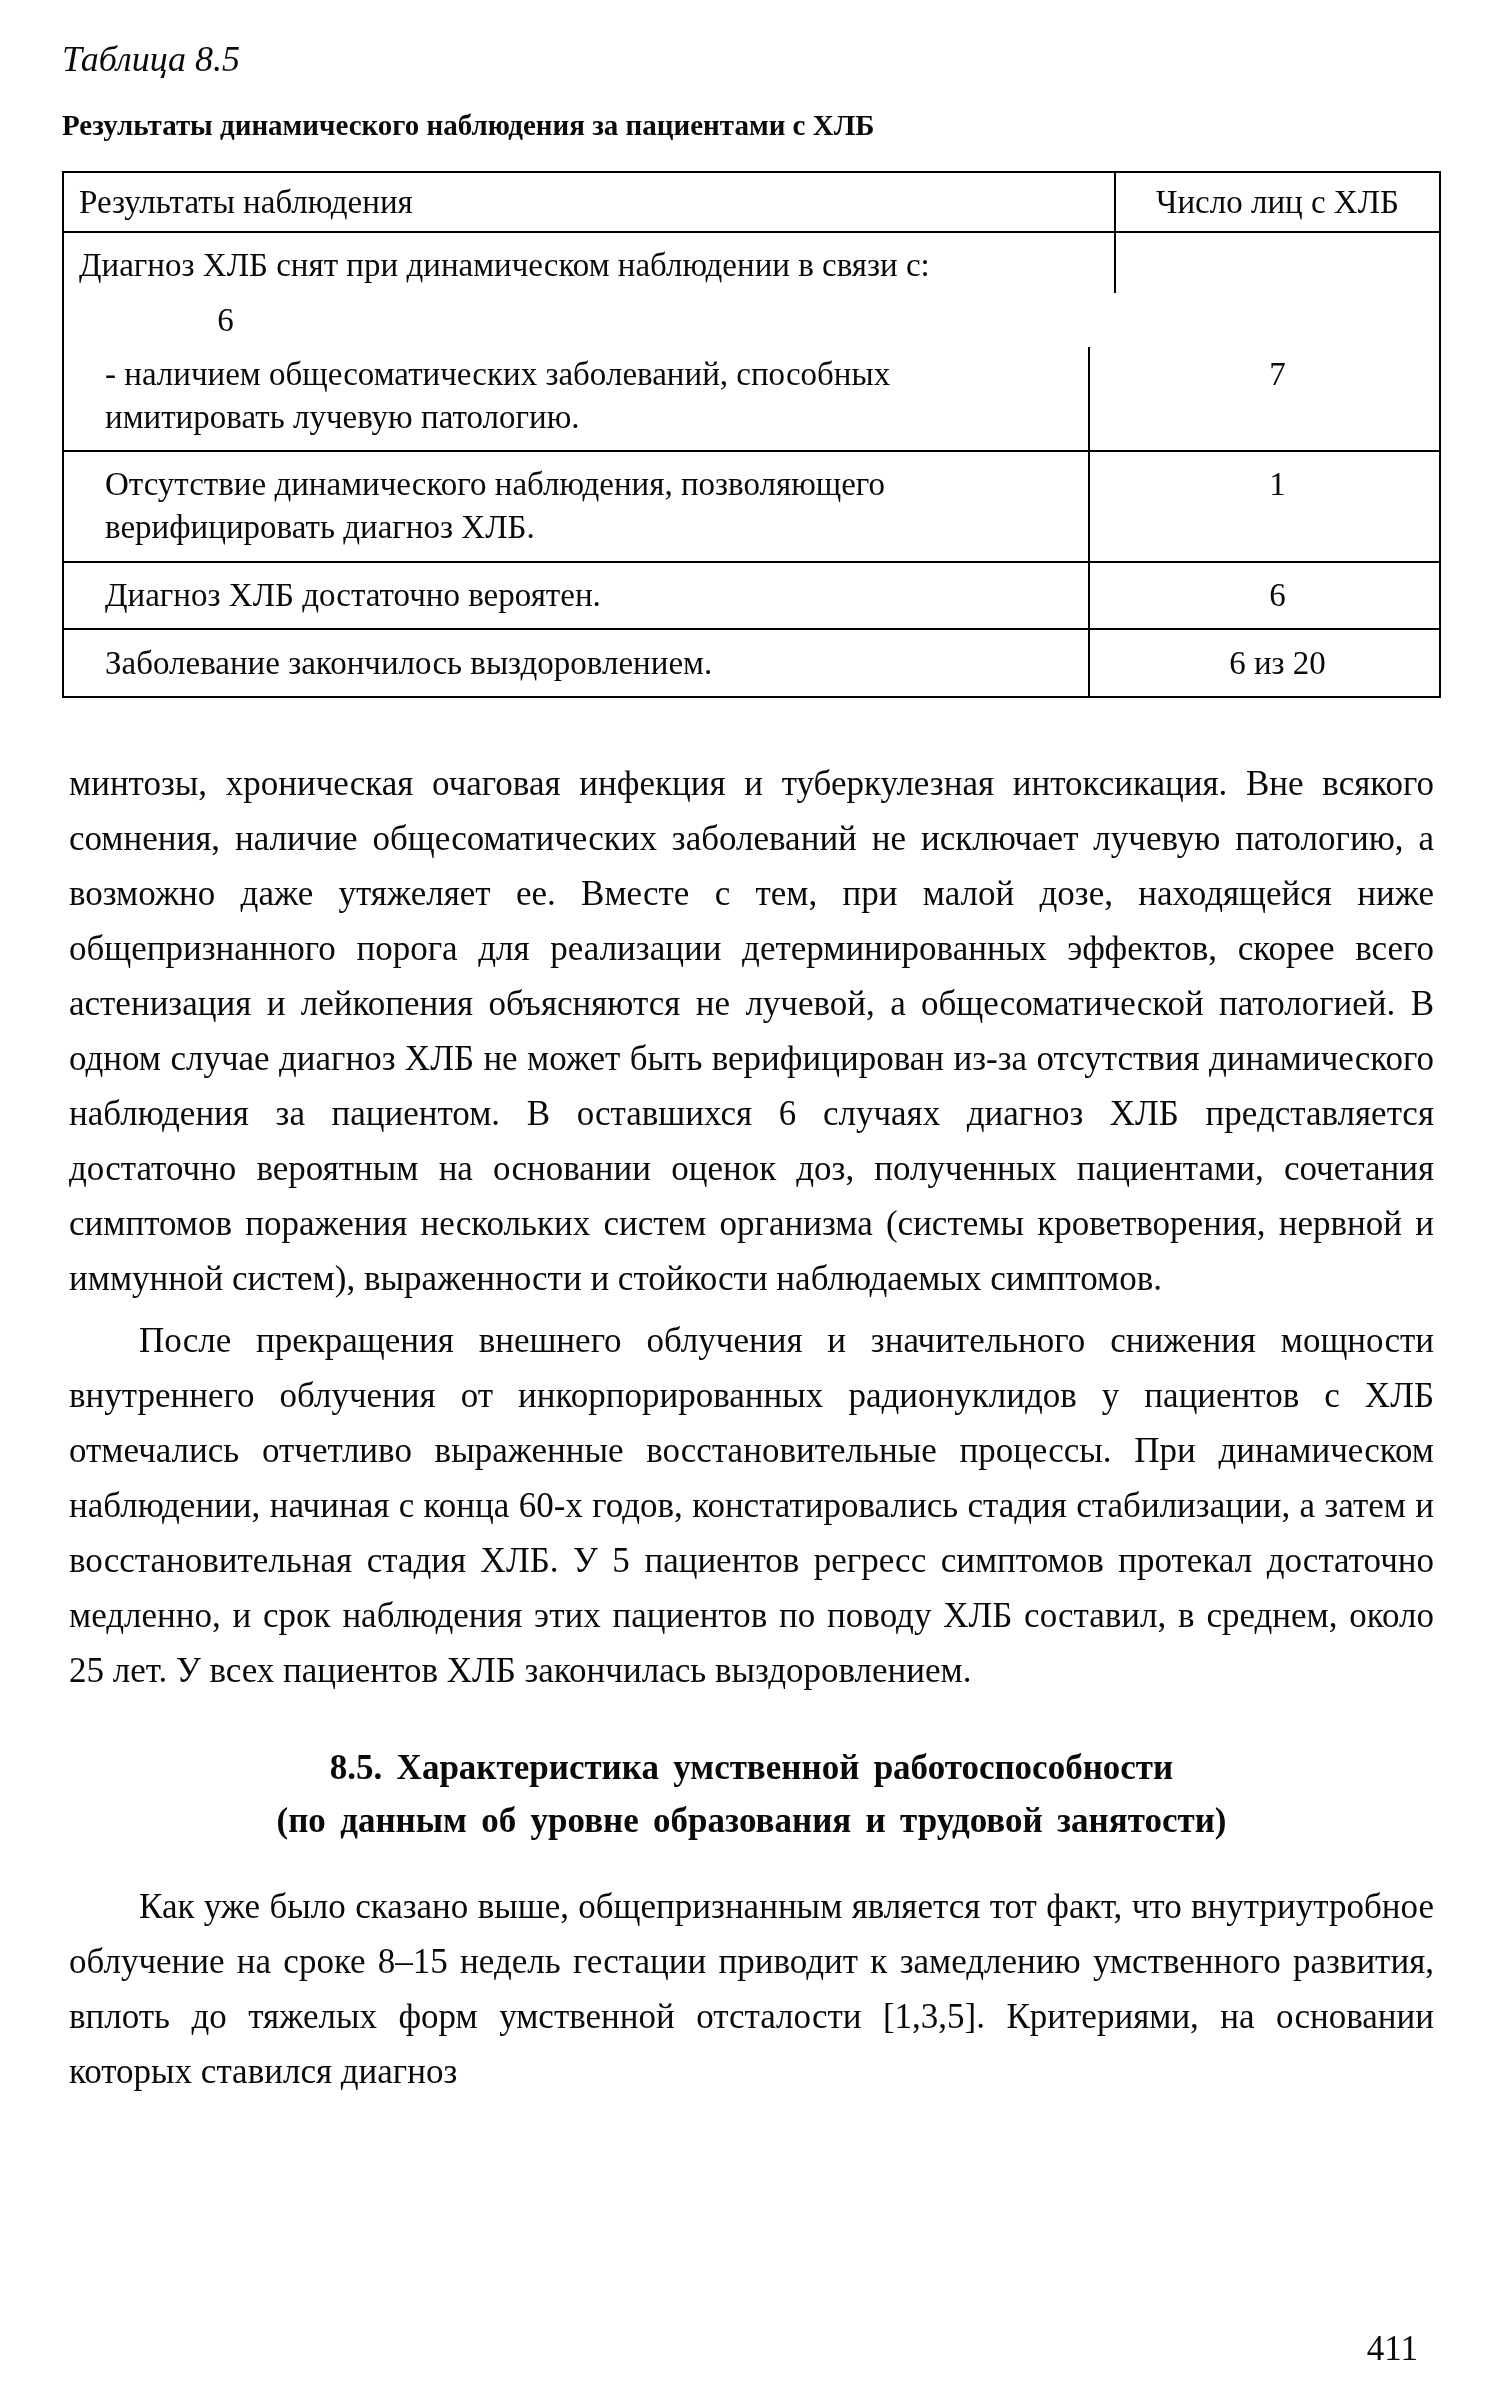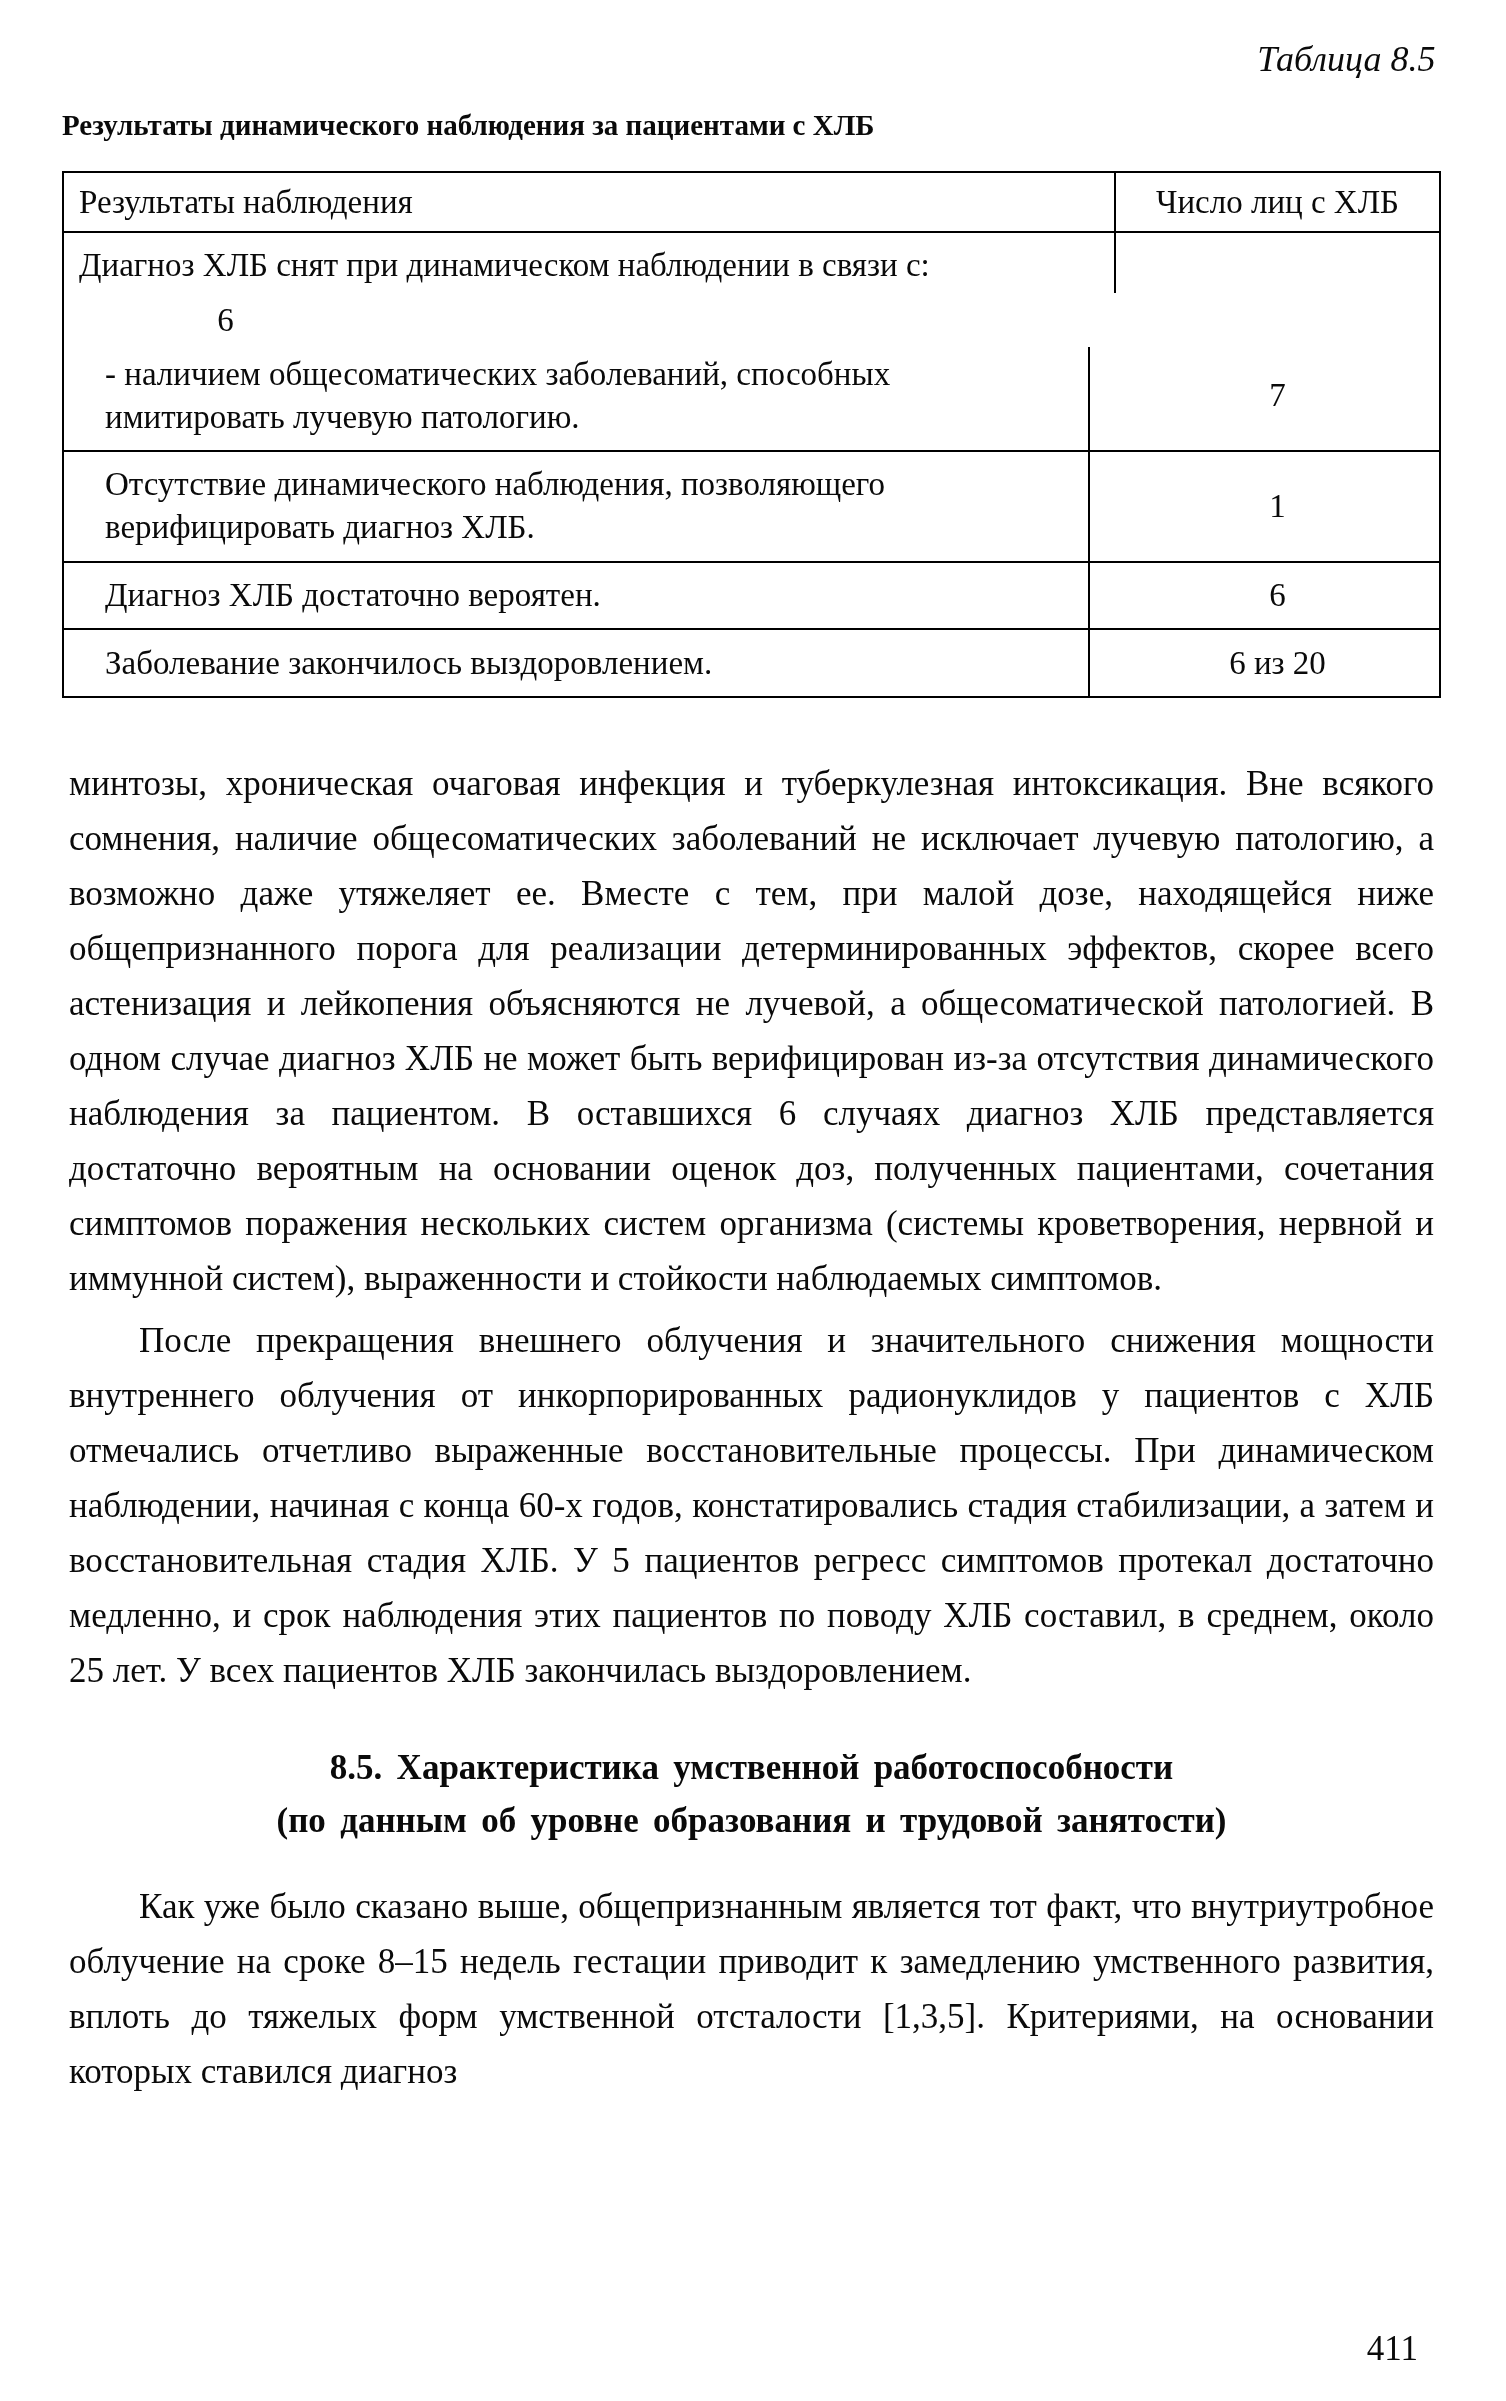--- a/index.html
+++ b/index.html
@@ -12,21 +12,21 @@
     width: 1507px;
     height: 2401px;
     background: #ffffff;
     color: #0a0a0a;
     font-family: "Liberation Serif", "DejaVu Serif", serif;
     box-sizing: border-box;
     padding: 38px 66px 0 62px;
     overflow: hidden;
   }
   .caption {
-    text-align: right;
+    text-align: left;
     font-style: italic;
     font-size: 36px;
     line-height: 43px;
     padding-right: 5.6px;
     margin-bottom: 22.6px;
   }
   .title {
     text-align: left;
     font-weight: bold;
     font-size: 29px;
@@ -52,21 +52,21 @@
   .tbl-header {
     display: flex;
     border-bottom: 2.8px solid #000;
   }
   .tbl-header .c1 { text-align: left; padding: 7.5px 15px; }
   .tbl-header .c2 { padding: 7.5px; }
   .sec {
     border-bottom: 2.8px solid #000;
   }
   .sec:last-child { border-bottom: none; }
-  .trow { display: flex; align-items: center; }
+  .trow { display: flex; }
   .trow.first .c1, .trow.first .c2 { padding-top: 11.3px; }
   .trow.lastpad .c1, .trow.lastpad .c2 { padding-bottom: 11.3px; margin-left: 26px; }
   .body-block { margin-top: 58px; }
   .para {
     margin: 7px;
     font-size: 35px;
     line-height: 55px;
     text-align: justify;
   }
   .indent { text-indent: 70px; }

